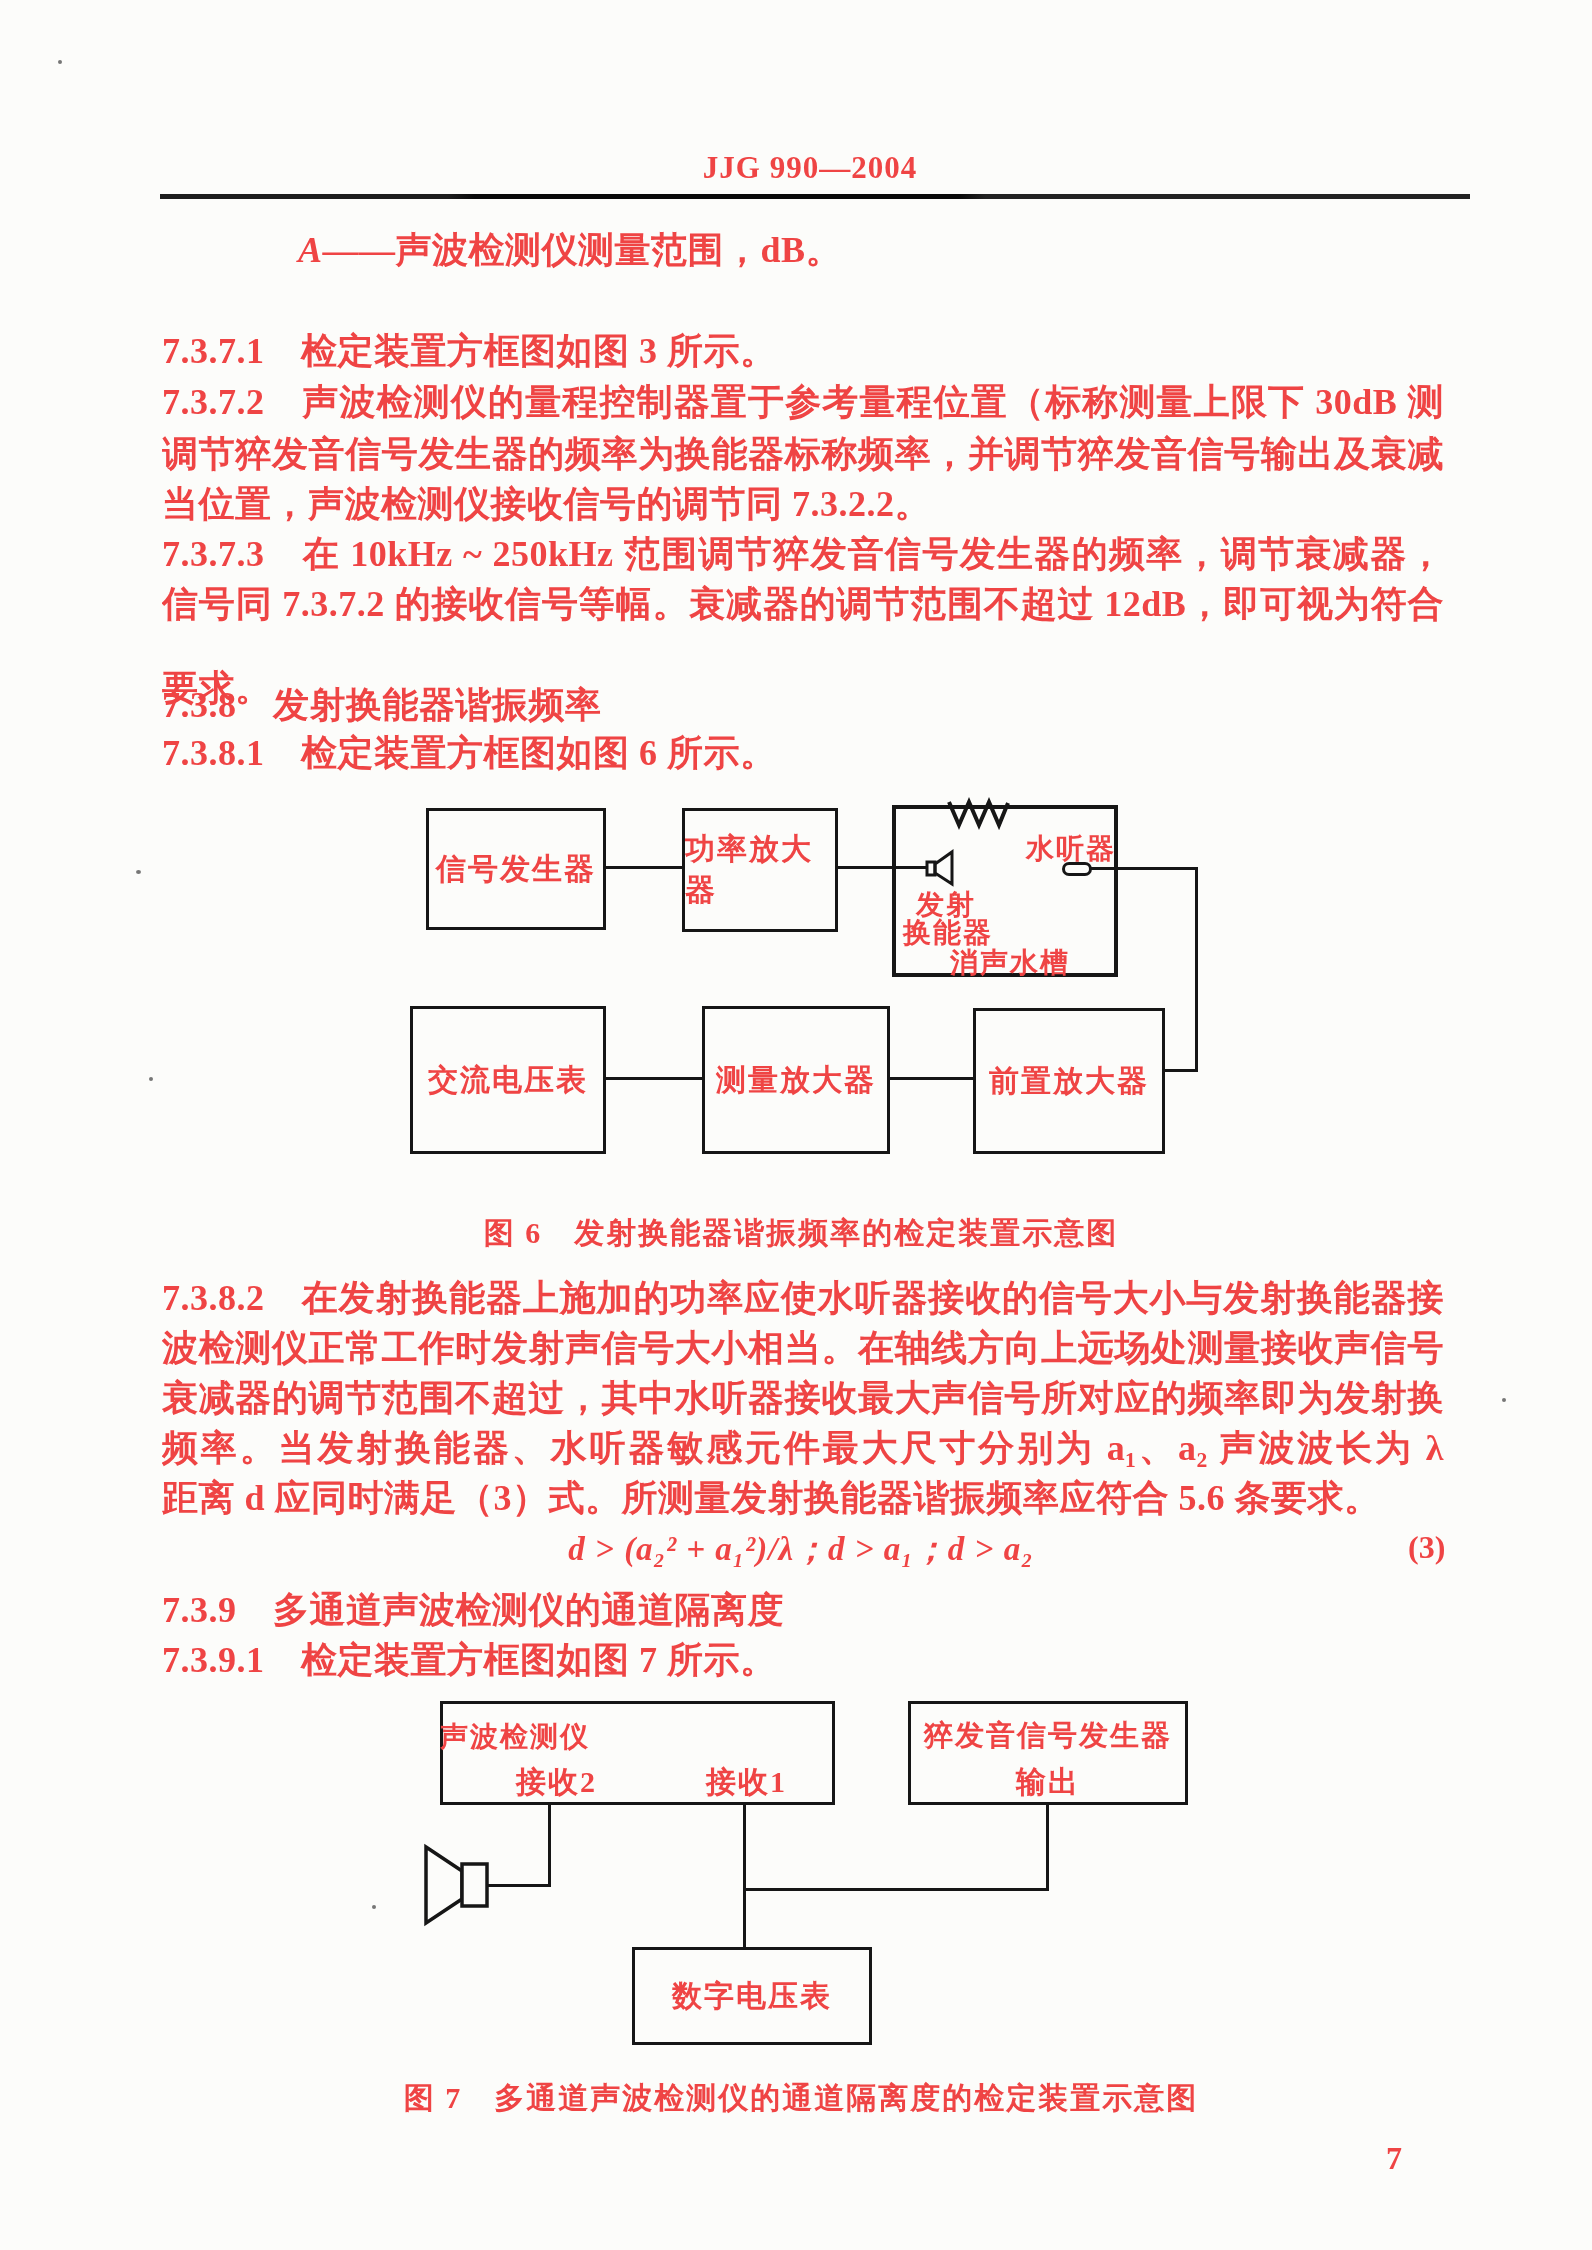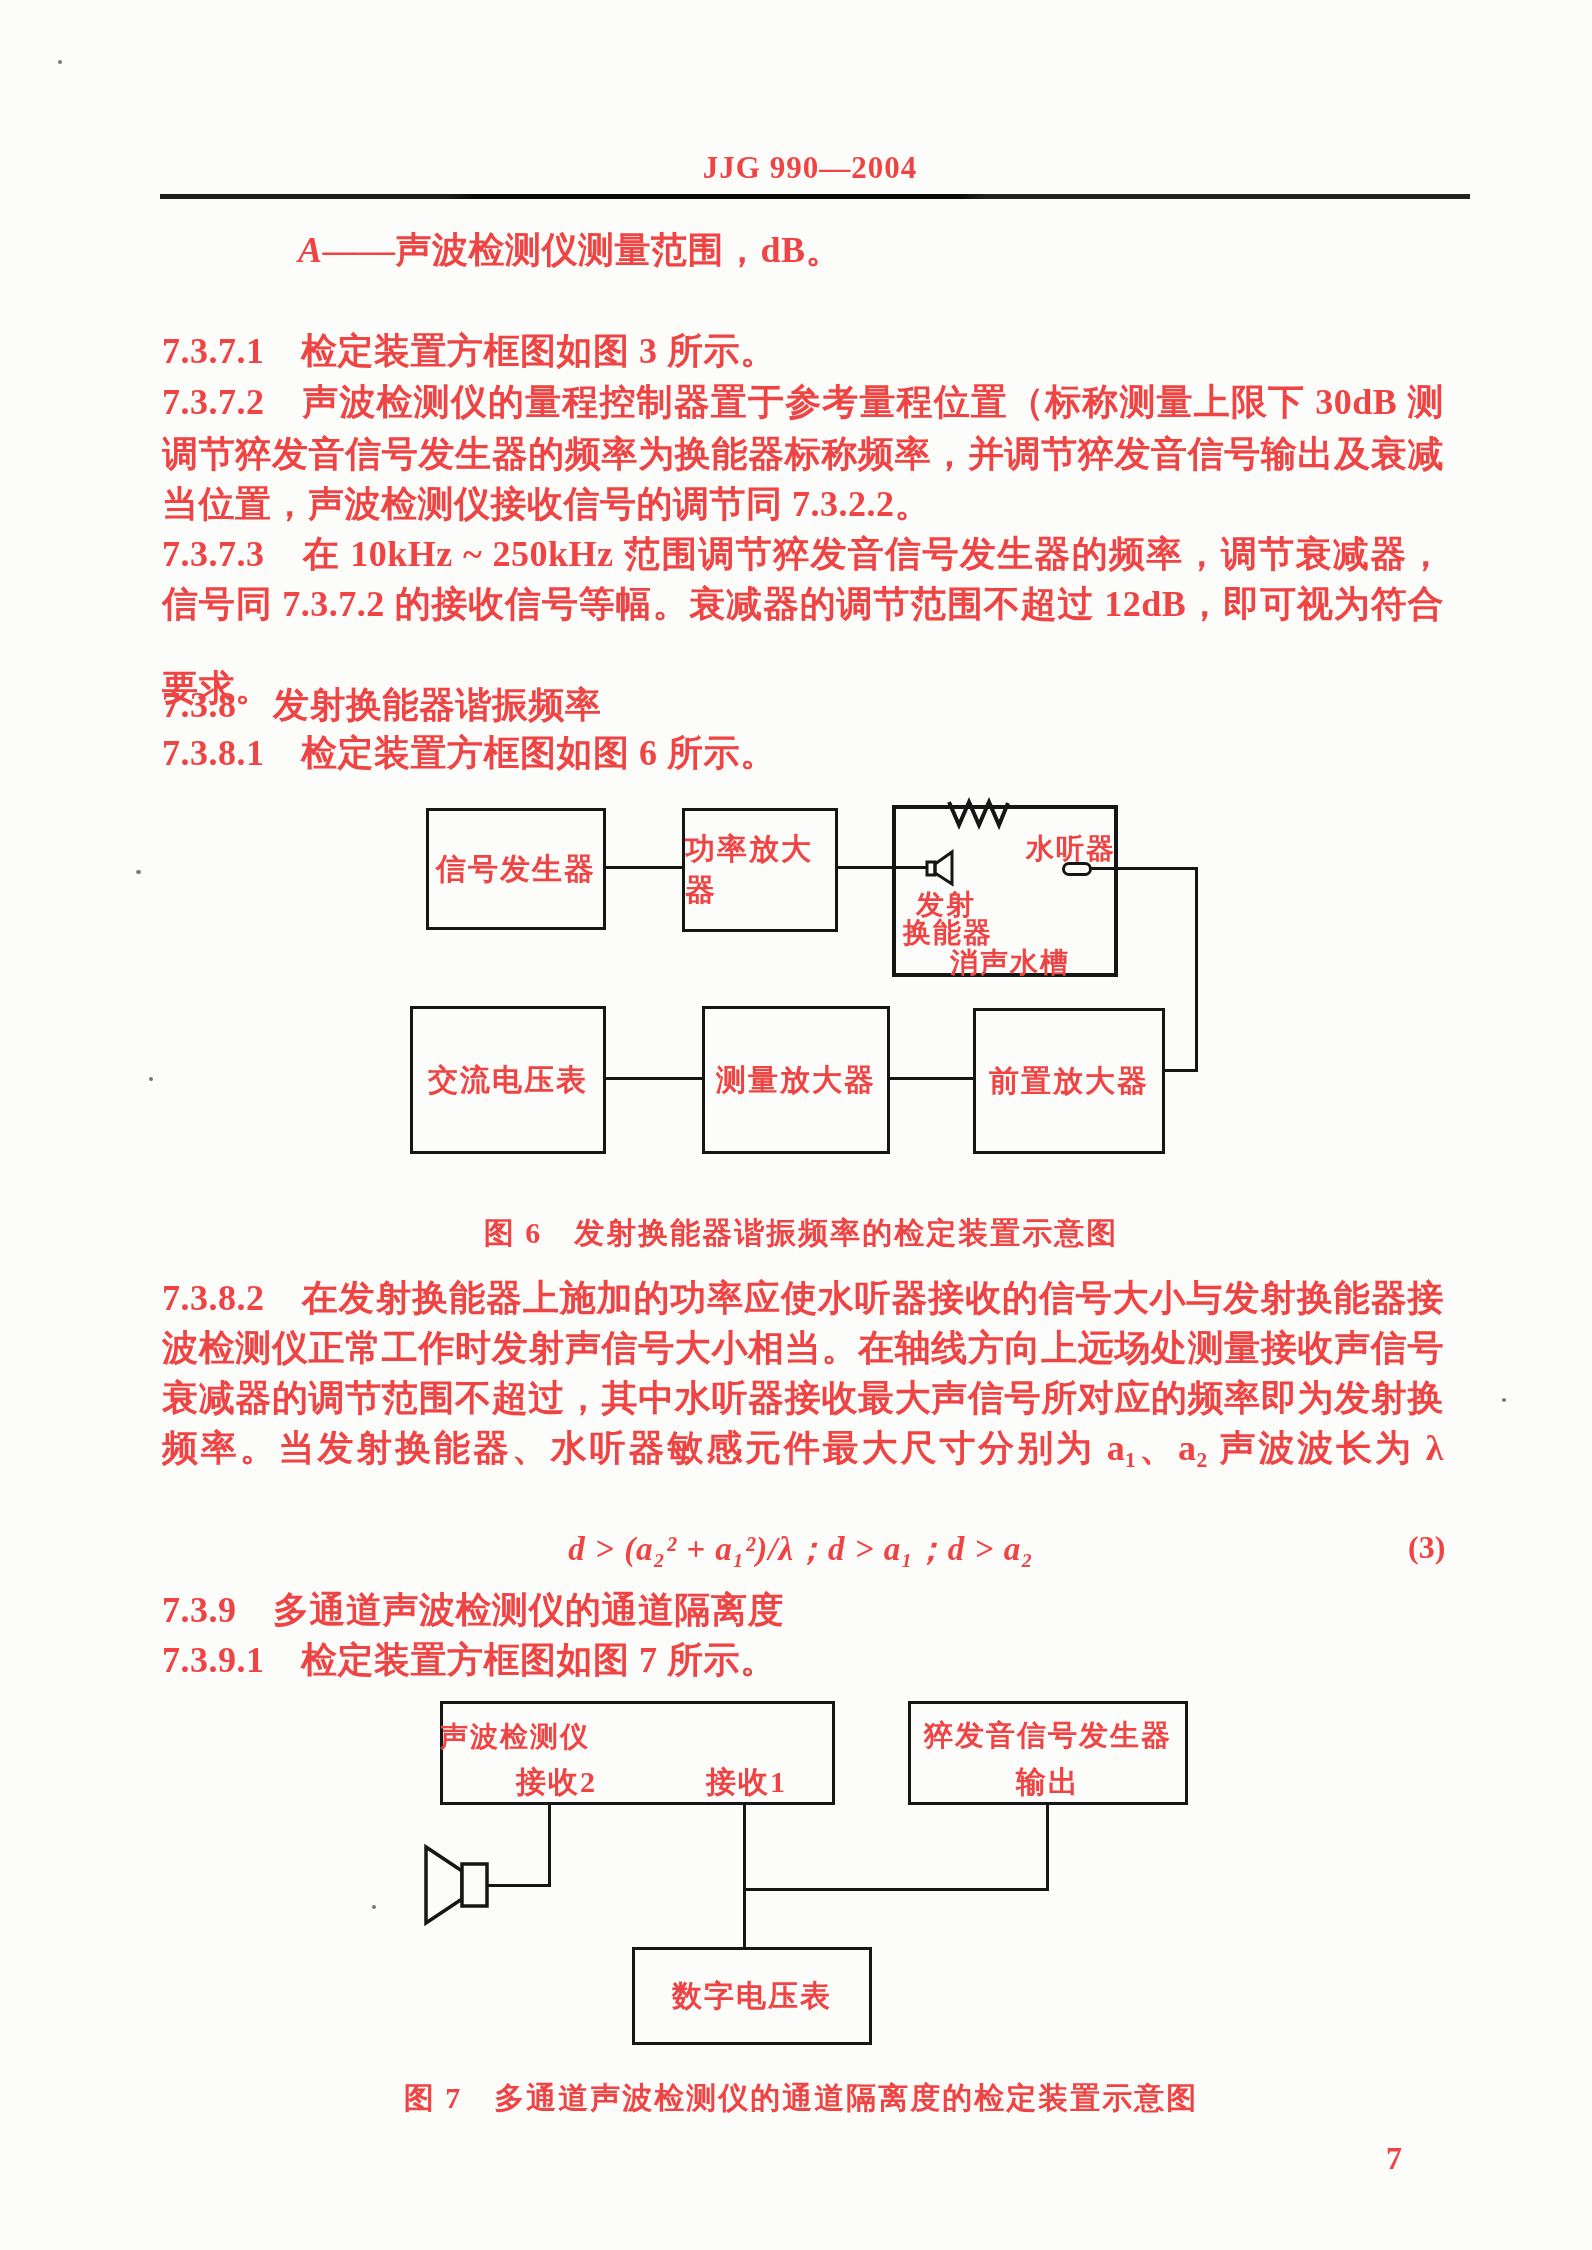--- a/index.html
+++ b/index.html
@@ -169,20 +169,21 @@
     <div class="ln" style="left:604px;top:1077px;width:100px;height:3px"></div>
     <div class="ln" style="left:888px;top:1077px;width:87px;height:3px"></div>
 
     <div class="fcap" style="top:1213px">图 6　发射换能器谐振频率的检定装置示意图</div>
   </div>
 
   <div class="tline just" style="top:1276px">7.3.8.2　在发射换能器上施加的功率应使水听器接收的信号大小与发射换能器接收声</div>
   <div class="tline just" style="top:1326px">波检测仪正常工作时发射声信号大小相当。在轴线方向上远场处测量接收声信号发送电</div>
   <div class="tline just" style="top:1376px">衰减器的调节范围不超过，其中水听器接收最大声信号所对应的频率即为发射换能器谐振</div>
   <div class="tline just" style="top:1426px">频率。当发射换能器、水听器敏感元件最大尺寸分别为 a₁、a₂ 声波波长为 λ 时，测量</div>
+  <div class="tline" style="top:1476px">距离 d 应同时满足（3）式。所测量发射换能器谐振频率应符合 5.6 条要求。</div>
 
   <div class="formula-row"><span class="formula-body">d &gt; (a₂² + a₁²)/λ；d &gt; a₁；d &gt; a₂</span></div>
   <div class="formula-num">(3)</div>
 
   <div class="tline" style="top:1588px">7.3.9　多通道声波检测仪的通道隔离度</div>
   <div class="tline" style="top:1638px">7.3.9.1　检定装置方框图如图 7 所示。</div>
 
   <div>
 
     <div class="fbox" style="left:440px;top:1701px;width:395px;height:104px"></div>

